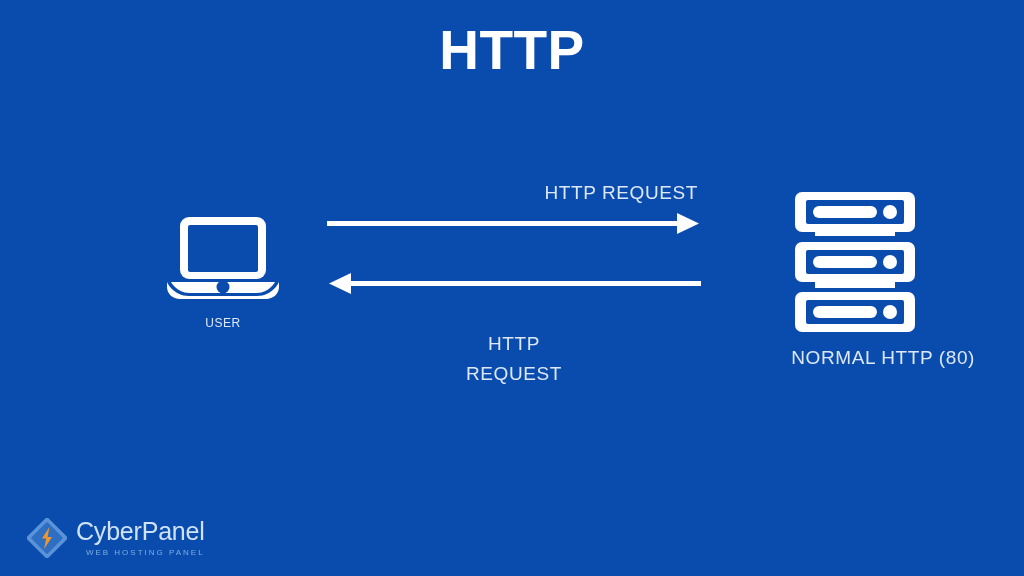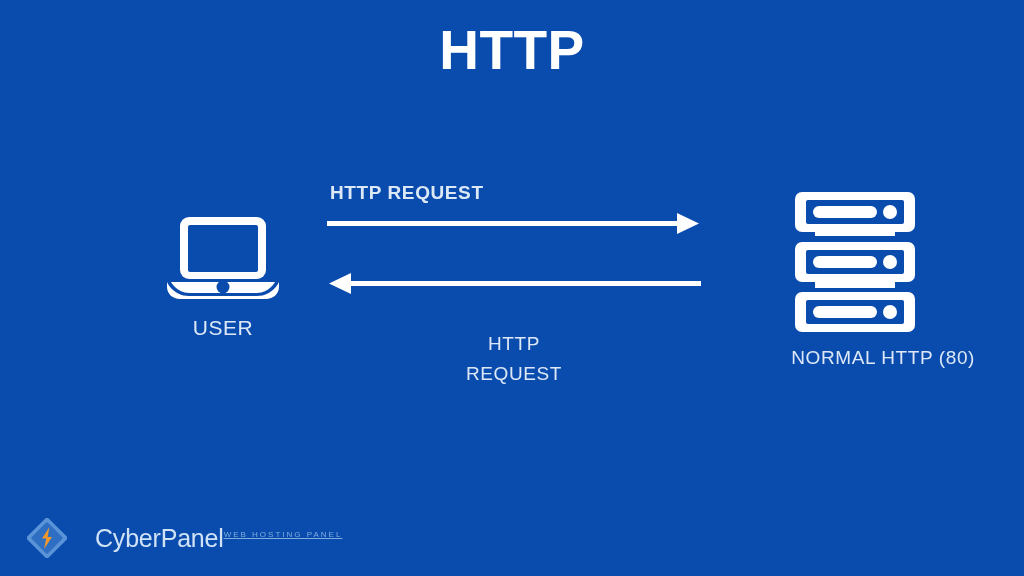--- a/index.html
+++ b/index.html
@@ -36,37 +36,36 @@
     text-align:center;
   }
   #laptop-icon {
     position:relative;
     width:120px; height:85px;
     margin:0 auto;
   }
   #user-label {
     margin-top:16px;
     color:#DCE8F6;
-    font-size:21px;
+    font-size:12px;
     letter-spacing:0.6px;
   }
 
   
   .arrow-wrap { position:absolute; }
   #arrow-request { left:325px; top:206px; width:378px; height:36px; }
   #arrow-response { left:325px; top:266px; width:378px; height:36px; }
 
   #label-request {
     position:absolute;
     left:330px; top:182px; width:368px;
-    text-align:left;
+    text-align:right;
     color:#DCE8F6;
     font-size:19px;
     letter-spacing:0.6px;
-    font-weight:bold;
   }
   #label-response {
     position:absolute;
     left:330px; top:329px; width:368px;
     text-align:center;
     color:#DCE8F6;
     font-size:19px;
     letter-spacing:0.6px;
     line-height:1.58;
   }
@@ -91,33 +90,32 @@
 
   
   #logo {
     position:absolute;
     left:27px; bottom:18px;
     display:flex;
     align-items:center;
     gap:9px;
   }
   #logo-mark { width:40px; height:40px; flex:0 0 auto; }
-  #logo-text { display:flex; flex-direction:row; line-height:1;margin-left:19px; }
+  #logo-text { display:flex; flex-direction:column; line-height:1; }
   #logo-word {
     color:#CFE2F6;
     font-size:25px;
     letter-spacing:-0.2px;
   }
   #logo-tagline {
     color:#7FAEDD;
     font-size:8px;
     letter-spacing:2.0px;
     margin-top:5px;
-    text-align:left;
-    text-decoration:underline;
+    text-align:right;
   }
 </style>
 </head>
 <body>
 
 <div id="slide">
 
   <div id="title">HTTP</div>
 
   <div id="user-node">

